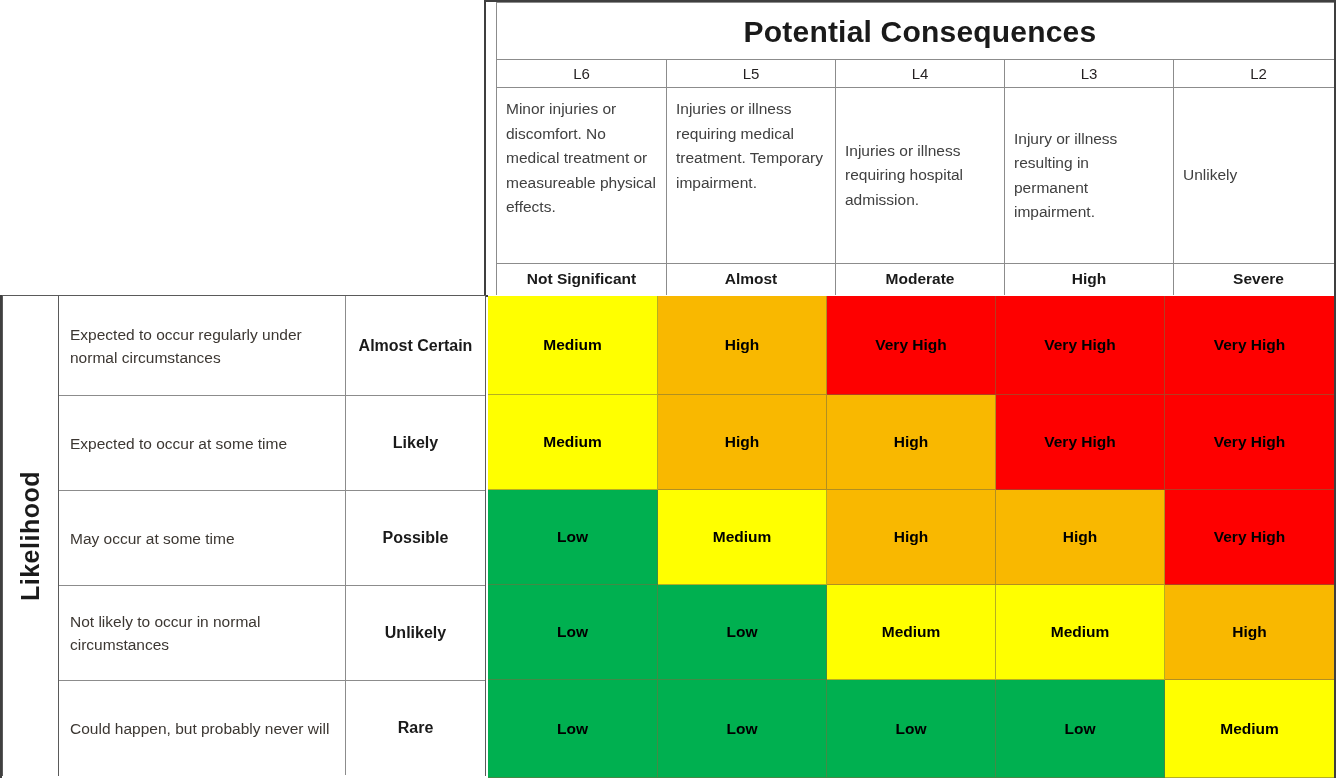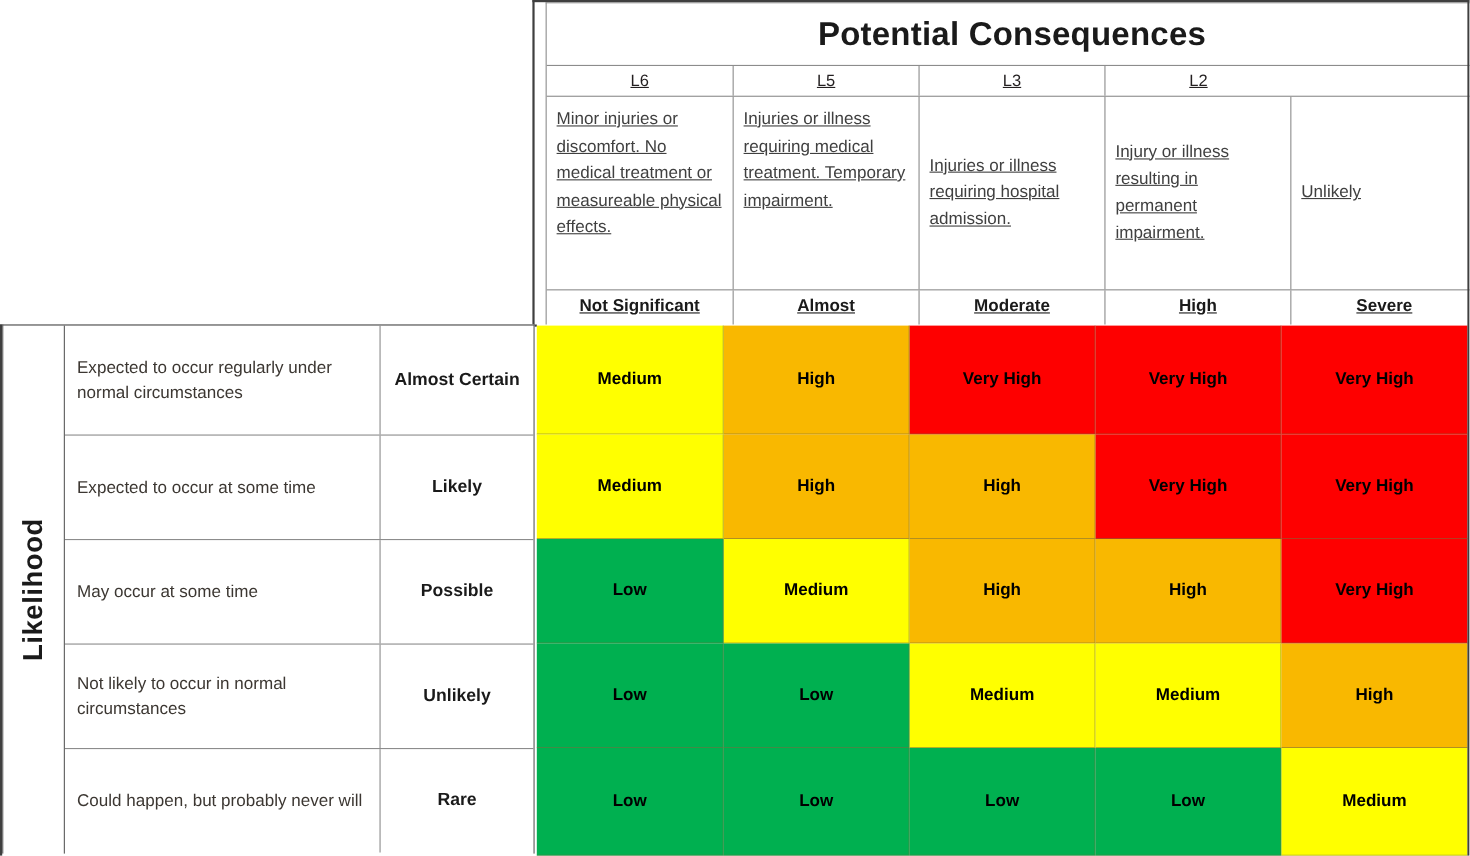--- a/index.html
+++ b/index.html
@@ -46,21 +46,20 @@
     color: #1a1a1a;
   }
   .head-row {
     display: flex;
     width: 100%;
     box-sizing: border-box;
   }
   .head-row > div {
     box-sizing: border-box;
     border-right: 1px solid #8c8c8c;
-    text-decoration: underline;
   }
   .head-row > div:last-child {
     border-right: none;
   }
   #code-row {
     height: 28px;
     border-bottom: 1px solid #8c8c8c;
   }
   #code-row > div {
     line-height: 27px;
@@ -247,20 +246,21 @@
   <div id="consequences-left-rule"></div>
   <div id="consequences-top-rule"></div>
 
   <div id="consequences-block">
 
     <div id="consequences-title">Potential Consequences</div>
 
     <div id="code-row" class="head-row">
       <div class="c0">L6</div>
       <div class="c1">L5</div>
+      <div class="c2">L4</div>
       <div class="c3">L3</div>
       <div class="c4">L2</div>
     </div>
 
     <div id="desc-row" class="head-row">
       <div class="c0">Minor injuries or discomfort. No medical treatment or measureable physical effects.</div>
       <div class="c1">Injuries or illness requiring medical treatment. Temporary impairment.</div>
       <div class="c2 vcenter">Injuries or illness requiring hospital admission.</div>
       <div class="c3 vcenter">Injury or illness resulting in permanent impairment.</div>
       <div class="c4 vcenter">Unlikely</div>

